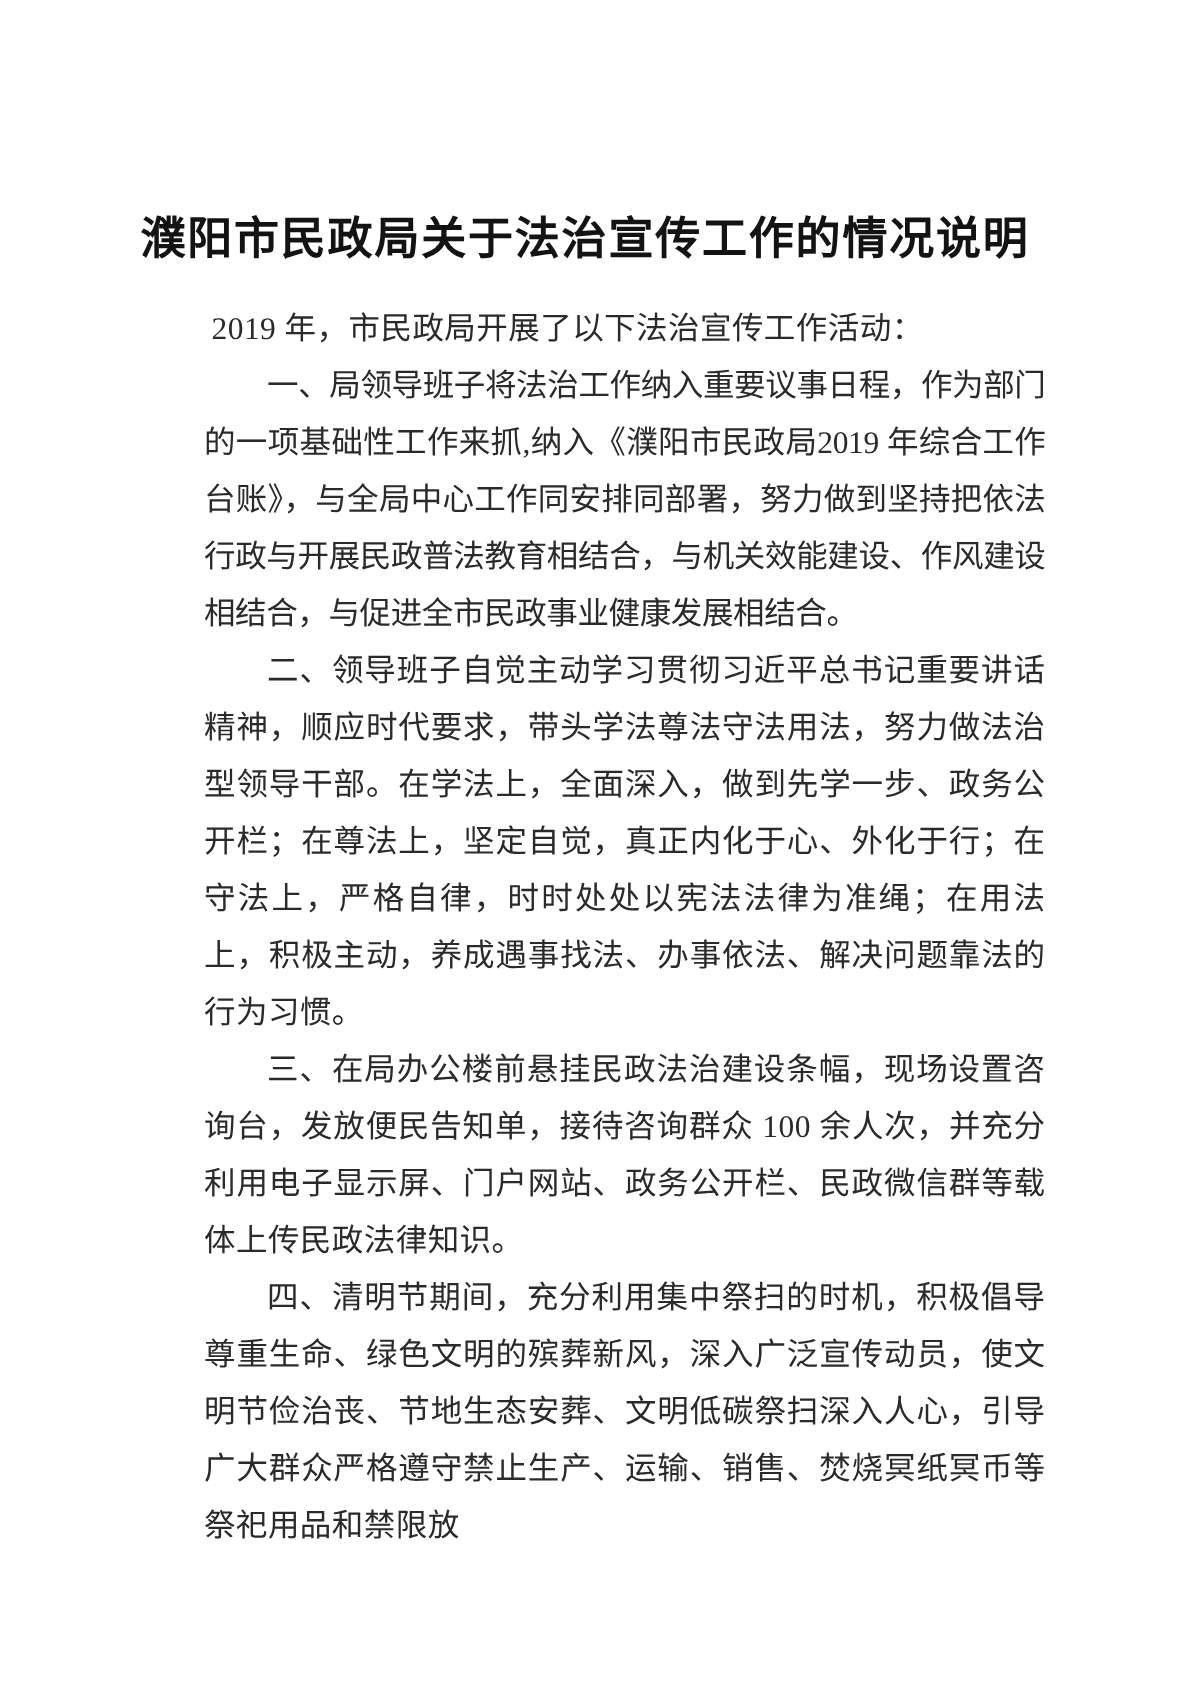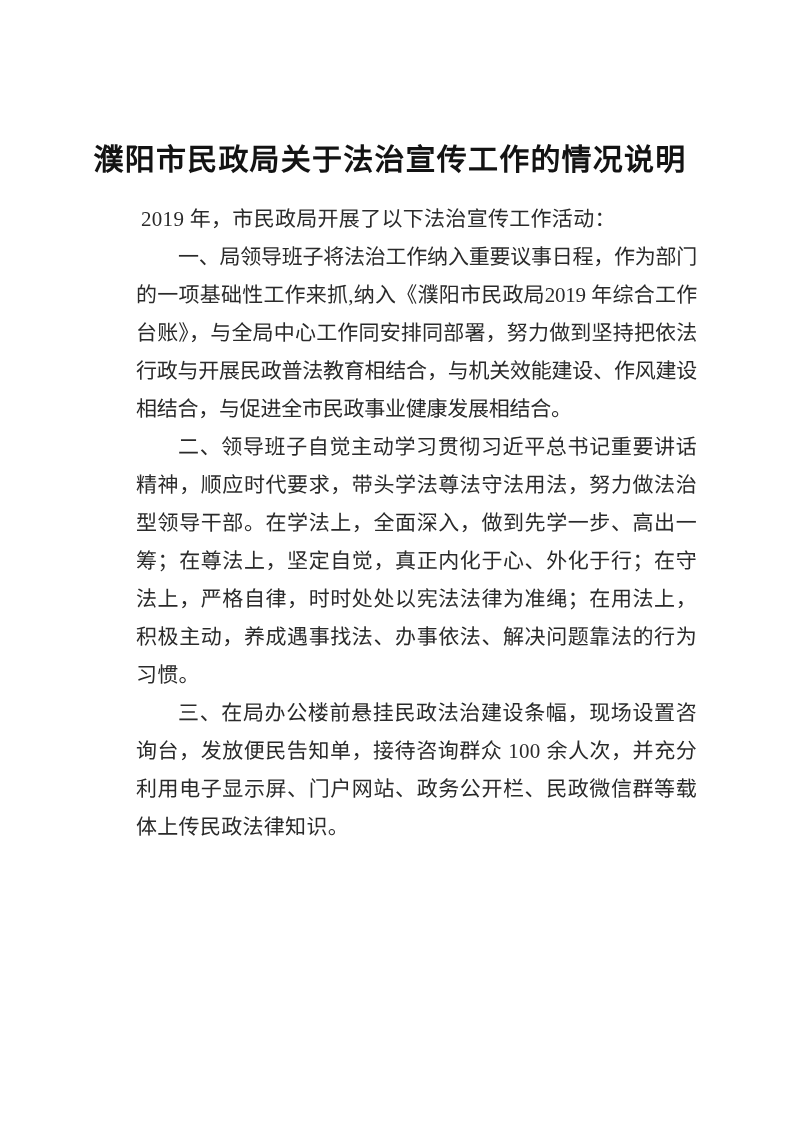--- a/index.html
+++ b/index.html
@@ -61,17 +61,18 @@
 </head>
 <body>
 
 <div class="page">
 
   <h1 class="doc-title">濮阳市民政局关于法治宣传工作的情况说明</h1>
 
   <div class="body-block">
     <p class="para">2019 年，市民政局开展了以下法治宣传工作活动：</p>
     <p class="para tight">一、局领导班子将法治工作纳入重要议事日程，作为部门的一项基础性工作来抓,纳入《濮阳市民政局2019 年综合工作台账》，与全局中心工作同安排同部署，努力做到坚持把依法行政与开展民政普法教育相结合，与机关效能建设、作风建设相结合，与促进全市民政事业健康发展相结合。</p>
-    <p class="para">二、领导班子自觉主动学习贯彻习近平总书记重要讲话精神，顺应时代要求，带头学法尊法守法用法，努力做法治型领导干部。在学法上，全面深入，做到先学一步、高出一筹；在尊法上，坚定自觉，真正内化于心、外化于行；在守法上，严格自律，时时处处以宪法法律为准绳；在用法上，积极主动，养成遇事找法、办事依法、解决问题靠法的行为习惯。</p>
+    <p class="para">二、领导班子自觉主动学习贯彻习近平总书记重要讲话精神，顺应时代要求，带头学法尊法守法用法，努力做法治型领导干部。在学法上，全面深入，做到先学一步、政务公开栏；在尊法上，坚定自觉，真正内化于心、外化于行；在守法上，严格自律，时时处处以宪法法律为准绳；在用法上，积极主动，养成遇事找法、办事依法、解决问题靠法的行为习惯。</p>
     <p class="para">三、在局办公楼前悬挂民政法治建设条幅，现场设置咨询台，发放便民告知单，接待咨询群众 100 余人次，并充分利用电子显示屏、门户网站、政务公开栏、民政微信群等载体上传民政法律知识。</p>
+    <p class="para">四、清明节期间，充分利用集中祭扫的时机，积极倡导尊重生命、绿色文明的殡葬新风，深入广泛宣传动员，使文明节俭治丧、节地生态安葬、文明低碳祭扫深入人心，引导广大群众严格遵守禁止生产、运输、销售、焚烧冥纸冥币等祭祀用品和禁限放</p>
   </div>
 
 </div>
 
 </body></html>

